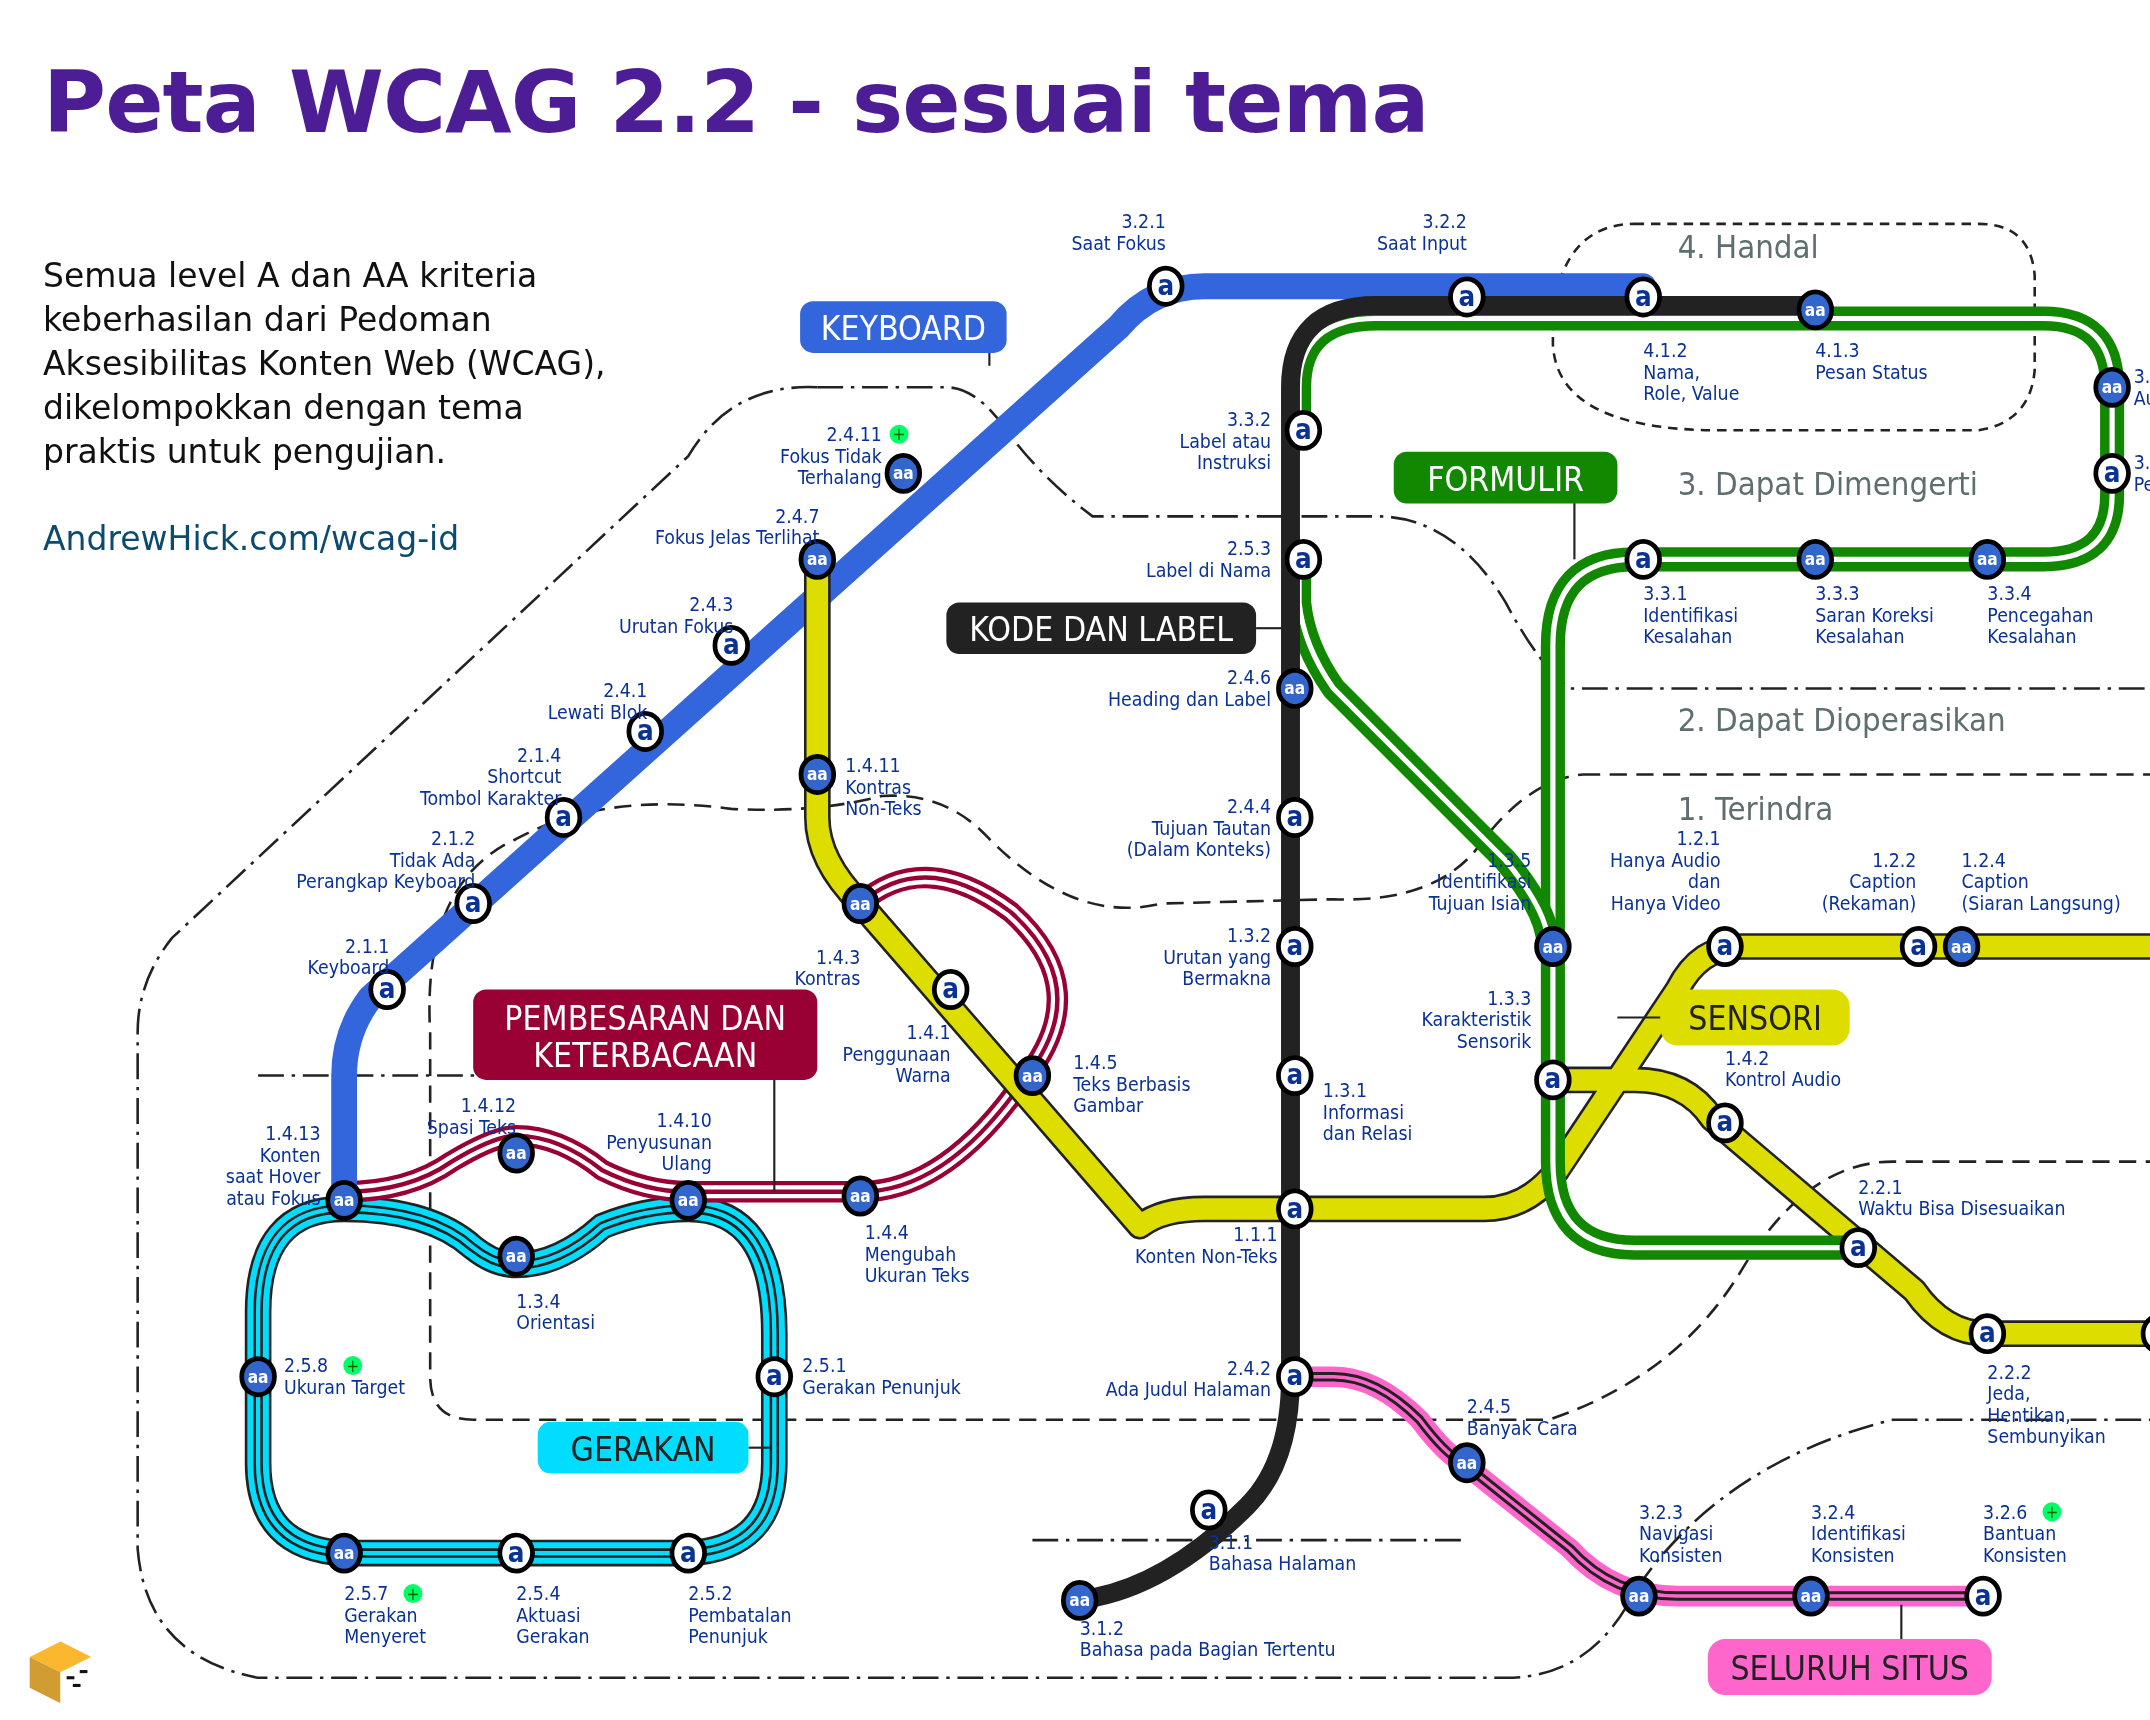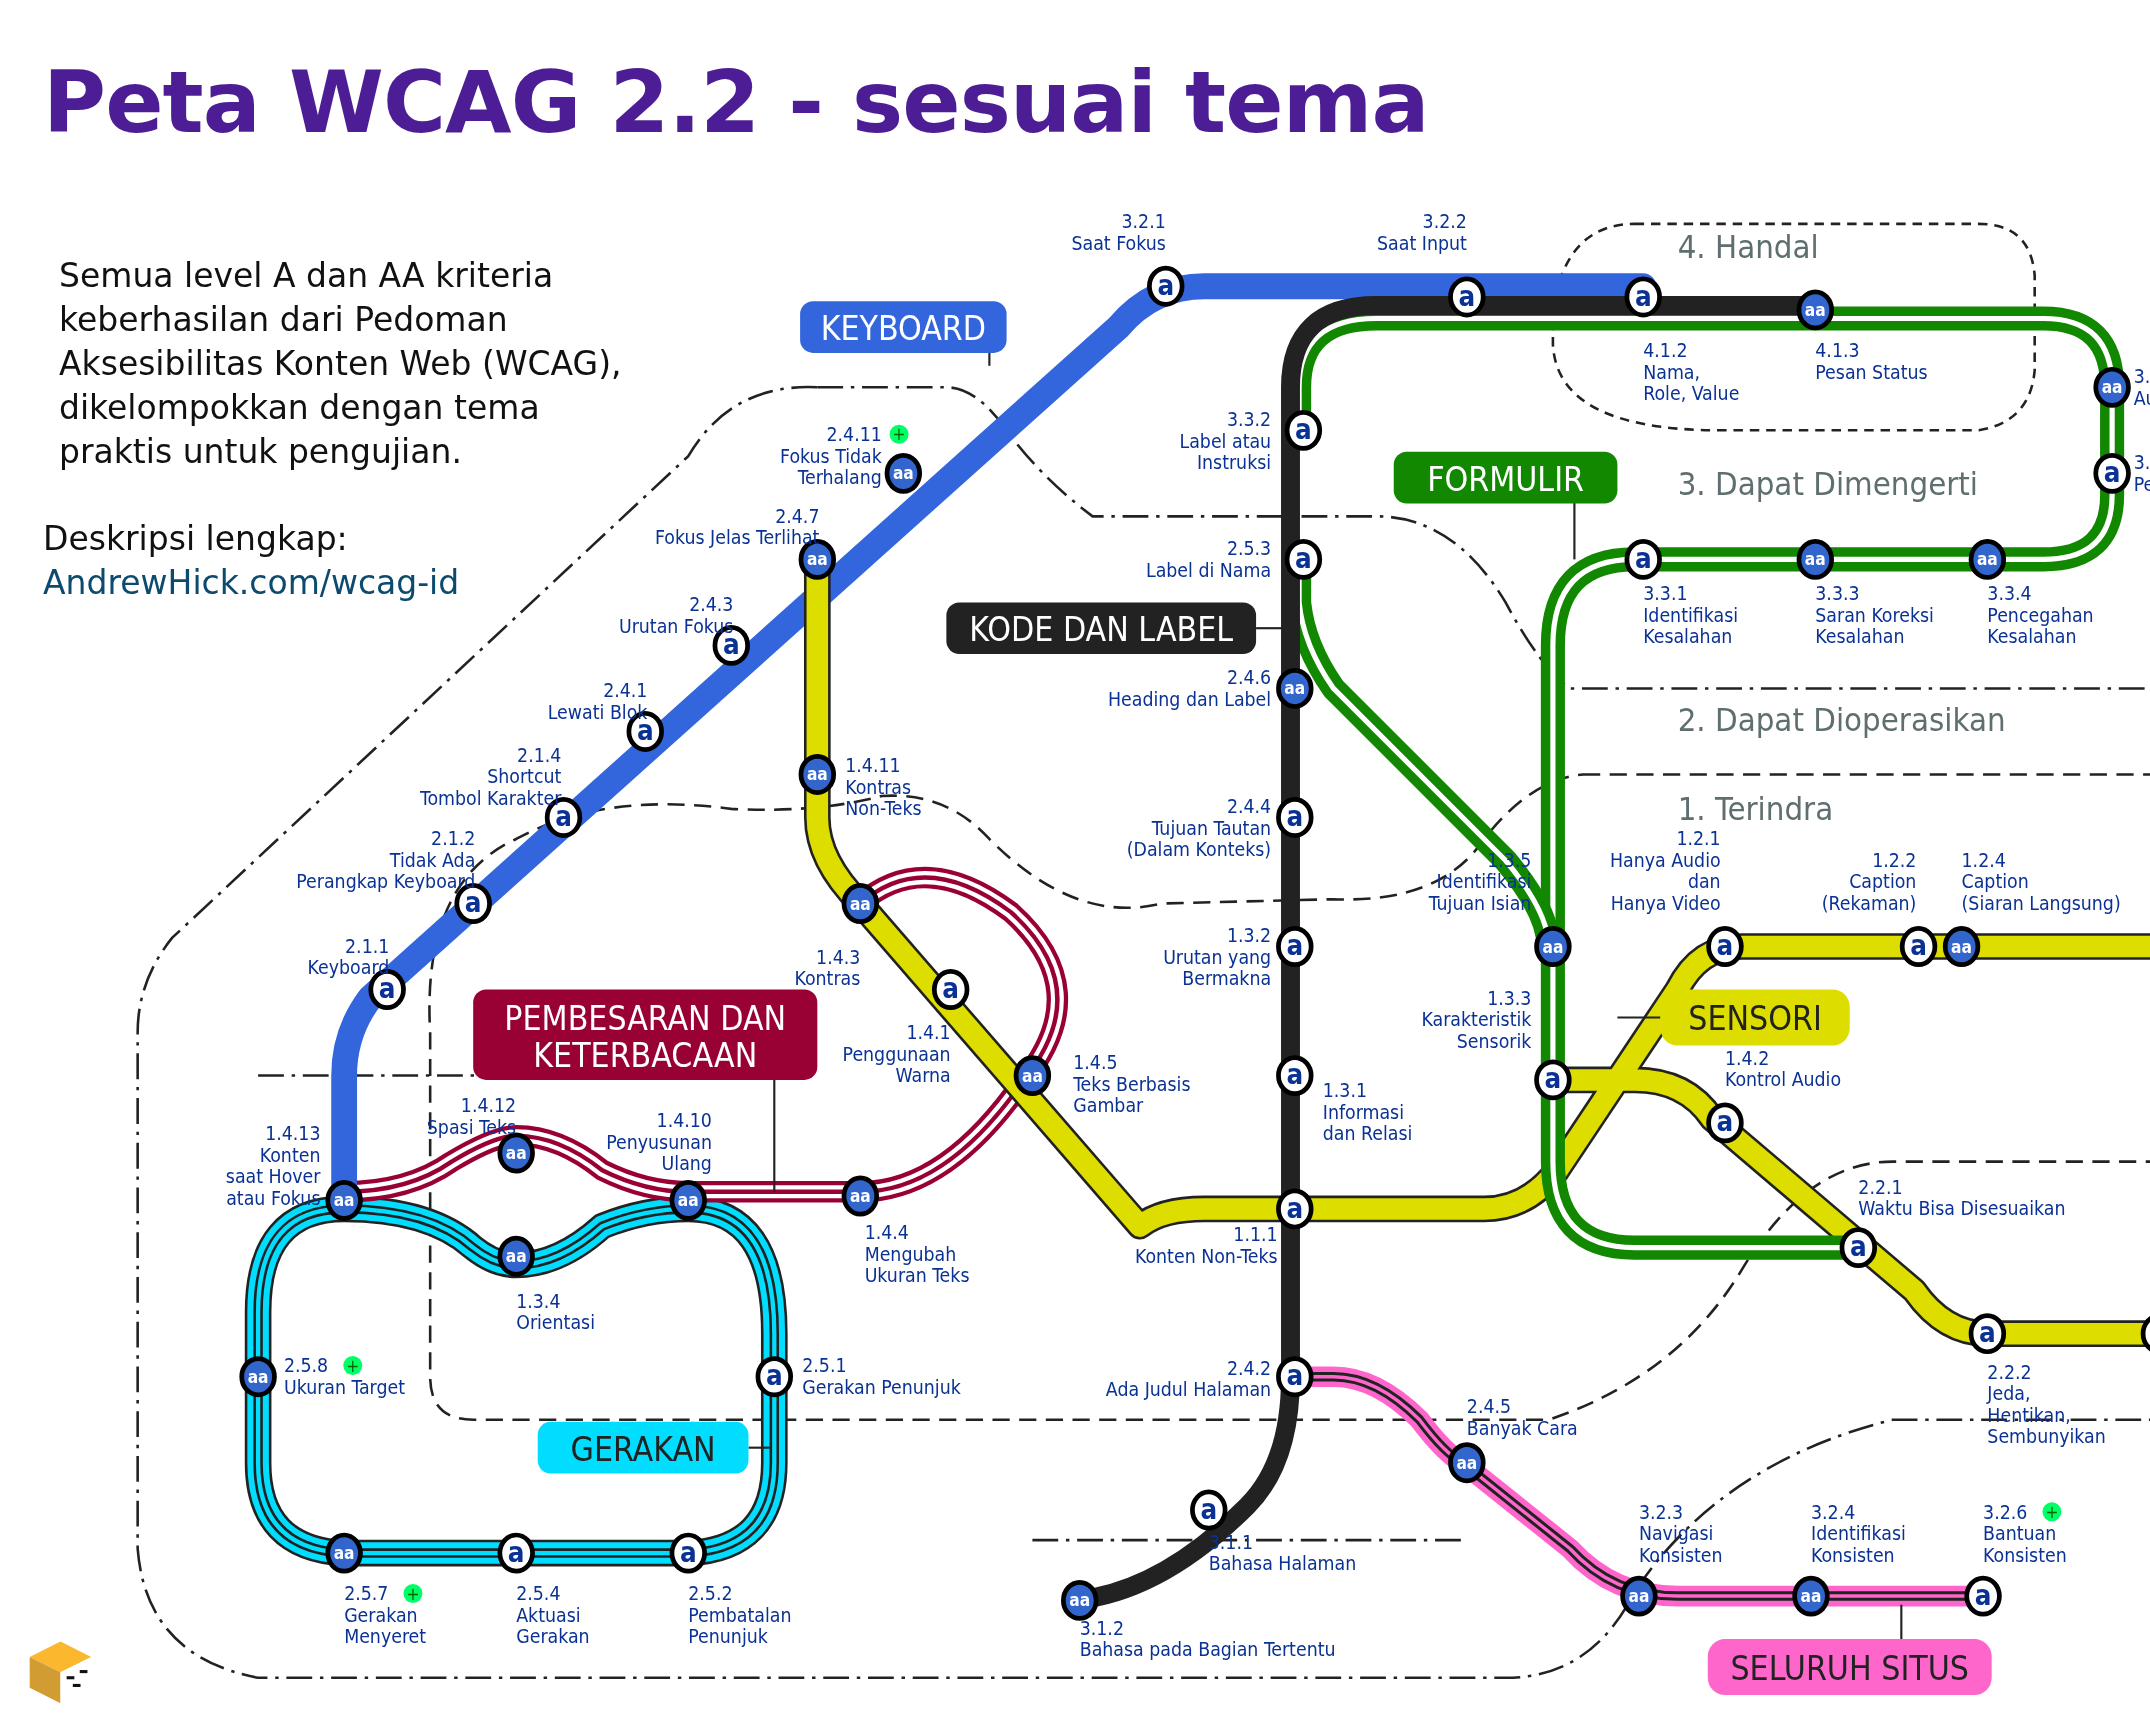--- a/index.html
+++ b/index.html
@@ -1,35 +1,34 @@
 <!DOCTYPE html>
 <html style="font-size:6.9px"><head>
 <meta charset="utf-8">
 <style>
   html,body{margin:0;padding:0;background:#fff;}
   body{width:2581px;height:1721px;overflow:hidden;position:relative;font-family:"DejaVu Sans Condensed","DejaVu Sans","Liberation Sans",sans-serif;}
   #map{position:absolute;left:0;top:0;width:2581px;height:1721px;}
   .title{position:absolute;left:43px;top:52px;font-size:86px;color:#4c1d95;font-weight:bold;letter-spacing:-0.9px;font-family:"DejaVu Sans","Liberation Sans",sans-serif;}
   .intro{position:absolute;left:43px;top:254px;font-size:33px;line-height:44px;color:#111;width:602px;font-family:"DejaVu Sans","Liberation Sans",sans-serif;}
-  .intro p{margin:0 0 43px 16px;}
+  .intro p{margin:0 0 43px 0;}
   .intro a{color:#0c4a6e;text-decoration:none;}
   .logo{position:absolute;left:21.5px;top:1630px;}
   svg text{font-family:"DejaVu Sans Condensed","DejaVu Sans","Liberation Sans",sans-serif;}
   .st-lbl{font-size:45px;fill:#0a3194;}
   .region-lbl{font-size:76px;fill:#5f6f6f;}
   .theme-lbl{font-size:78px;}
 </style>
 </head>
 <body>
 
 <div class="title">Peta WCAG 2.2 - sesuai tema</div>
 
 <div class="intro">
   <p>Semua level A dan AA kriteria keberhasilan dari Pedoman Aksesibilitas Konten Web (WCAG), dikelompokkan dengan tema praktis untuk pengujian.</p>
-  <div>Deskripsi lengkap:</div>
   <a>AndrewHick.com/wcag-id</a>
 </div>
 
 <svg id="map" viewBox="0 0 6000 4000" xmlns="http://www.w3.org/2000/svg">
 
   <g id="regions" fill="none" stroke="#222" stroke-width="6">
     <path stroke-dasharray="22 16" d="M3800,520 L4600,520 Q4720,520 4730,640 L4730,860 Q4720,980 4600,1000 L4000,1000 Q3620,1000 3610,800 L3610,720 Q3640,520 3800,520 Z"></path>
     <path stroke-dasharray="60 18 8 18" d="M1900,900 L2200,900 Q2270,900 2340,1000 Q2420,1110 2540,1200 L3200,1200 Q3380,1200 3500,1400 Q3580,1550 3650,1600 L5700,1600 Q5800,1600 5800,1700"></path>
     <path stroke-dasharray="60 18 8 18" d="M1900,900 Q1700,890 1600,1060 L400,2180 Q320,2280 320,2400 L320,3600 Q340,3850 600,3900 L3500,3900 Q3700,3900 3800,3700 Q4000,3400 4400,3300 L5500,3300 Q5800,3300 5850,3000 L5850,1900 Q5850,1650 5700,1600"></path>
     <path stroke-dasharray="40 22" d="M3680,1800 L5400,1800 Q5540,1800 5540,1950 L5540,2550 Q5540,2700 5400,2700 L4400,2700 Q4200,2700 4050,2950 Q3900,3200 3600,3300 L1100,3300 Q1000,3300 1000,3200 L1000,2400 Q980,2050 1200,1950 Q1400,1840 1700,1880 Q1900,1890 2050,1850 Q2200,1840 2300,1950 Q2500,2150 2700,2100 L3100,2090 Q3350,2100 3450,1950 Q3560,1810 3680,1800 Z"></path>

